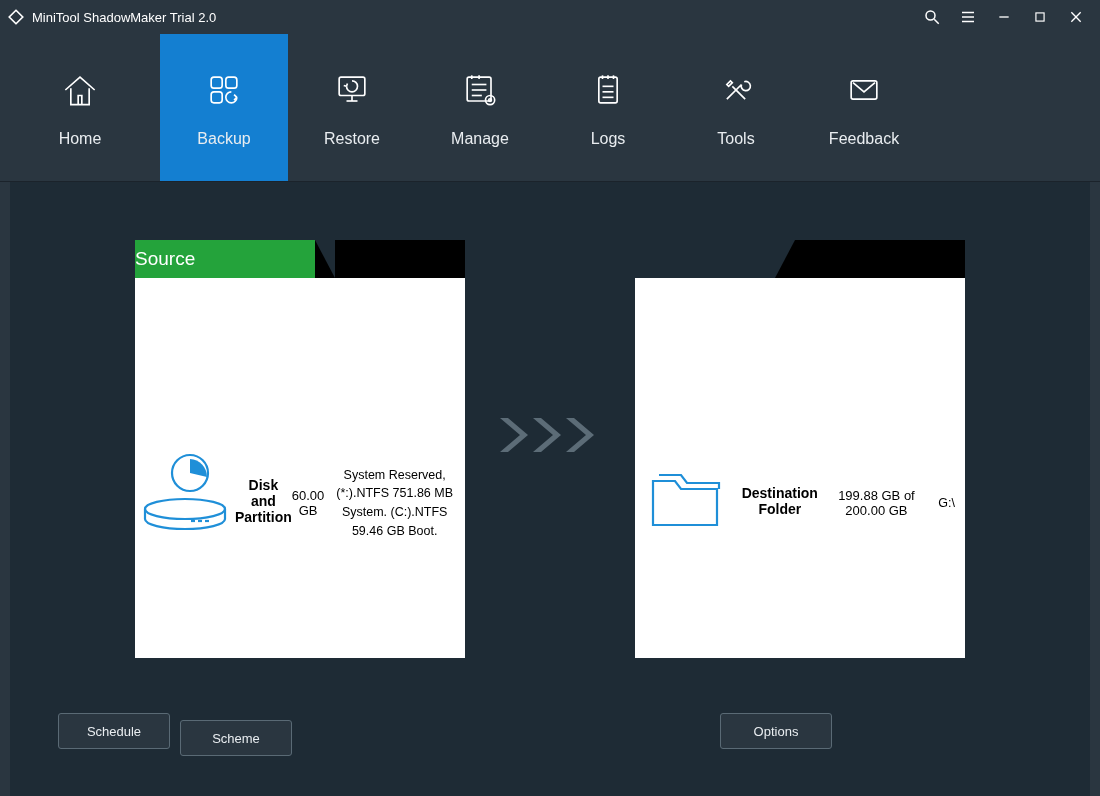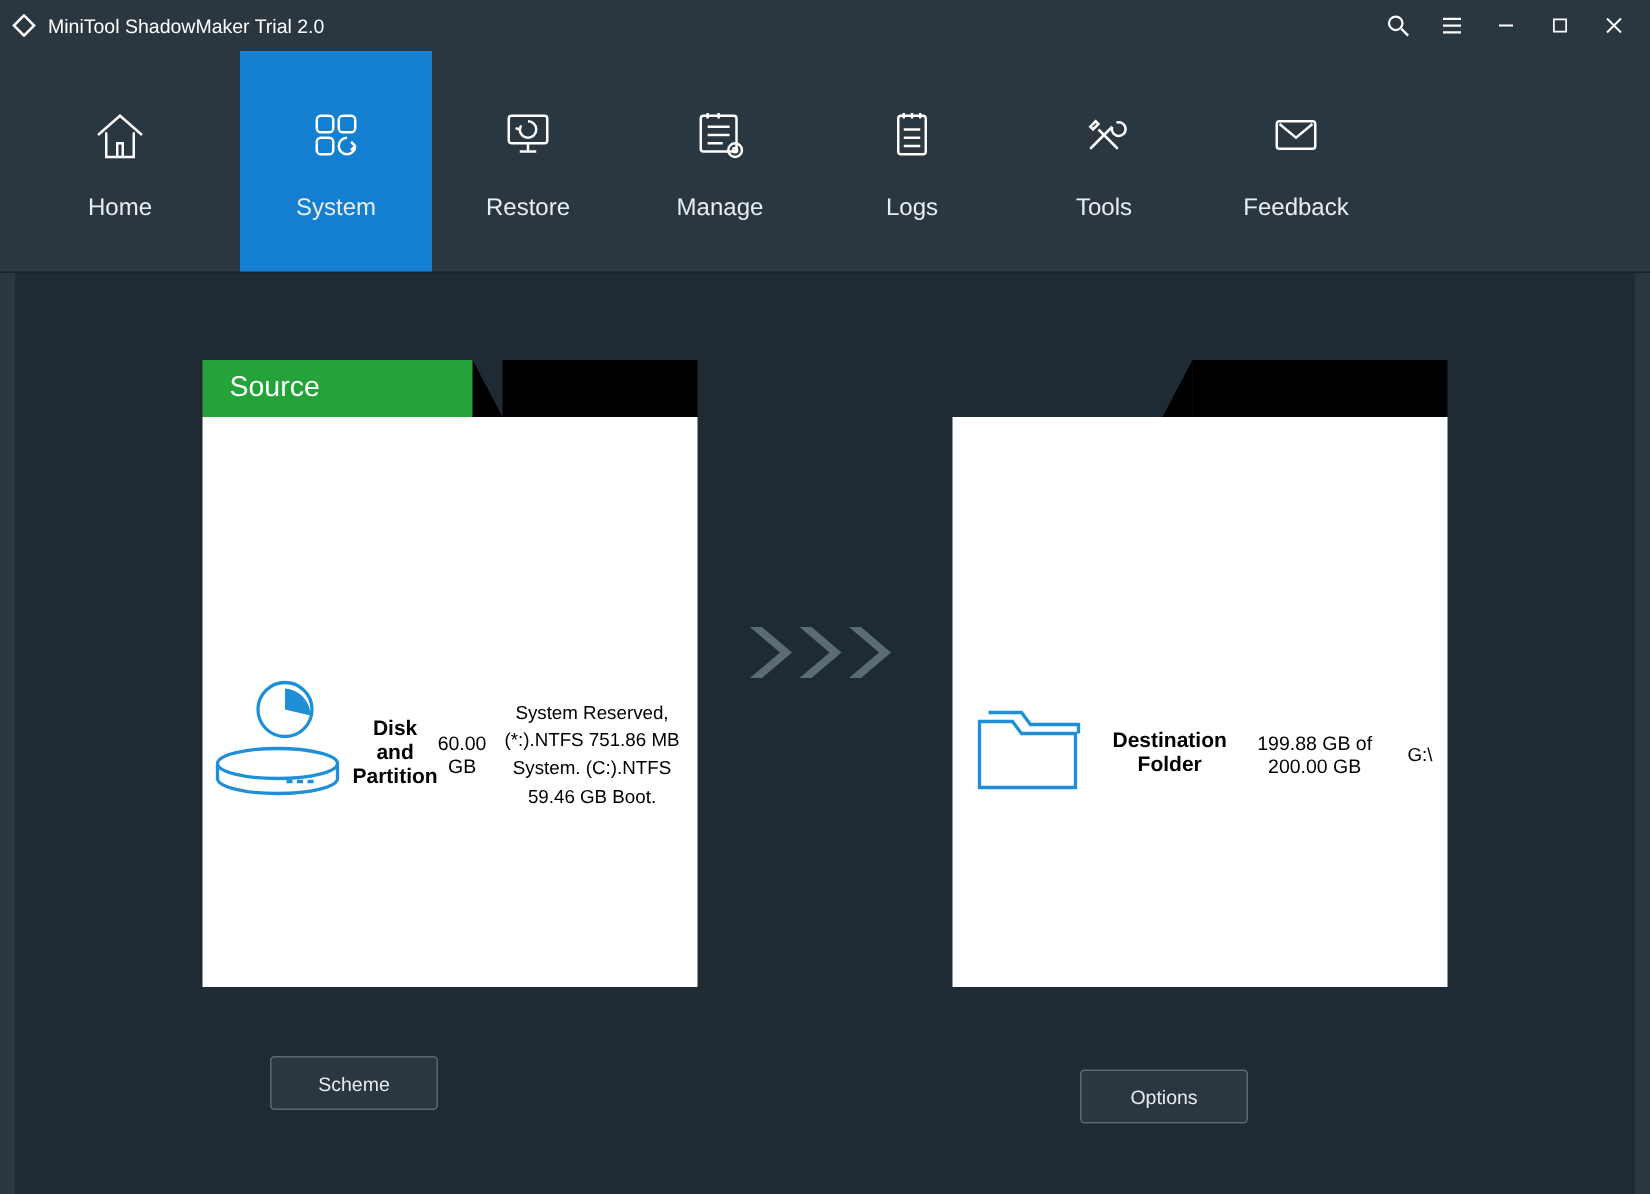--- a/index.html
+++ b/index.html
@@ -97,21 +97,20 @@
     height: 38px;
   }
   .panel-header .green {
     position: absolute;
     left: 0; top: 0;
     width: 180px; height: 38px;
     background: #24a33b;
     color: #fff;
     font-size: 19px;
     display: flex; align-items: center;
-    padding-left: 18px;
   }
   .panel-header .green::after {
     content: "";
     position: absolute;
     right: -20px; top: 0;
     border-top: 38px solid #1e2b35;
     border-left: 20px solid transparent;
   }
   .panel-header .black {
     position: absolute;
@@ -161,21 +160,21 @@
     height: 36px;
     border: 1px solid #5a6a75;
     background: #2a3640;
     color: #e9edf0;
     font-size: 13px;
     display: flex; align-items: center; justify-content: center;
     cursor: pointer;
     border-radius: 3px;
   }
   .btn.schedule { left: 48px; bottom: 47px; width: 112px; }
-  .btn.scheme { left: 170px; bottom: 56px; width: 112px; }
+  .btn.scheme { left: 170px; bottom: 40px; width: 112px; }
   .btn.options { right: 258px; bottom: 47px; width: 112px; }
   .backup-group {
     position: absolute;
     right: 42px; bottom: 5px;
     width: 208px;
     border: 3px solid #e81010;
     border-radius: 2px;
   }
   .backup-main {
     height: 36px;
@@ -259,21 +258,21 @@
       <div class="taberlabel">Home</div>
     </div>
     <div class="tab active">
       <svg width="44" height="44" viewBox="0 0 48 48" stroke-width="1.8">
           <rect x="10" y="10" width="12" height="12" rx="3"></rect>
           <rect x="26" y="10" width="12" height="12" rx="3"></rect>
           <rect x="10" y="26" width="12" height="12" rx="3"></rect>
           <path d="M32 26 a6 6 0 1 0 6 6"></path>
           <path d="M38 32 l-3 -3 M38 32 l-3 3"></path>
         </svg>
-      <div class="taberlabel">System</div>
+      <div class="taberlabel">Backup</div>
     </div>
     <div class="tab">
       <svg width="44" height="44" viewBox="0 0 48 48" stroke-width="1.8">
           <rect x="10" y="10" width="28" height="20" rx="2"></rect>
           <line x1="18" y1="36" x2="30" y2="36"></line>
           <line x1="24" y1="30" x2="24" y2="36"></line>
           <path d="M24 14 a6 6 0 1 1 -6 6"></path>
           <path d="M18 20 l-3 -1 M18 20 l1 -3"></path>
         </svg>
       <div class="taberlabel">Restore</div>
@@ -368,20 +367,21 @@
           </div>
           <div class="ptitle">Destination Folder</div>
           <div class="pline">199.88 GB of 200.00 GB</div>
           <div class="pdetail">G:\</div>
         </div>
       </div>
 
     </div>
 
     <div class="bottombar">
+      <div class="btn schedule">Schedule</div>
       <div class="btn scheme">Scheme</div>
       <div class="btn options">Options</div>
     </div>
 
     </div>
   </div>
 
 </div>
 
 </body></html>

